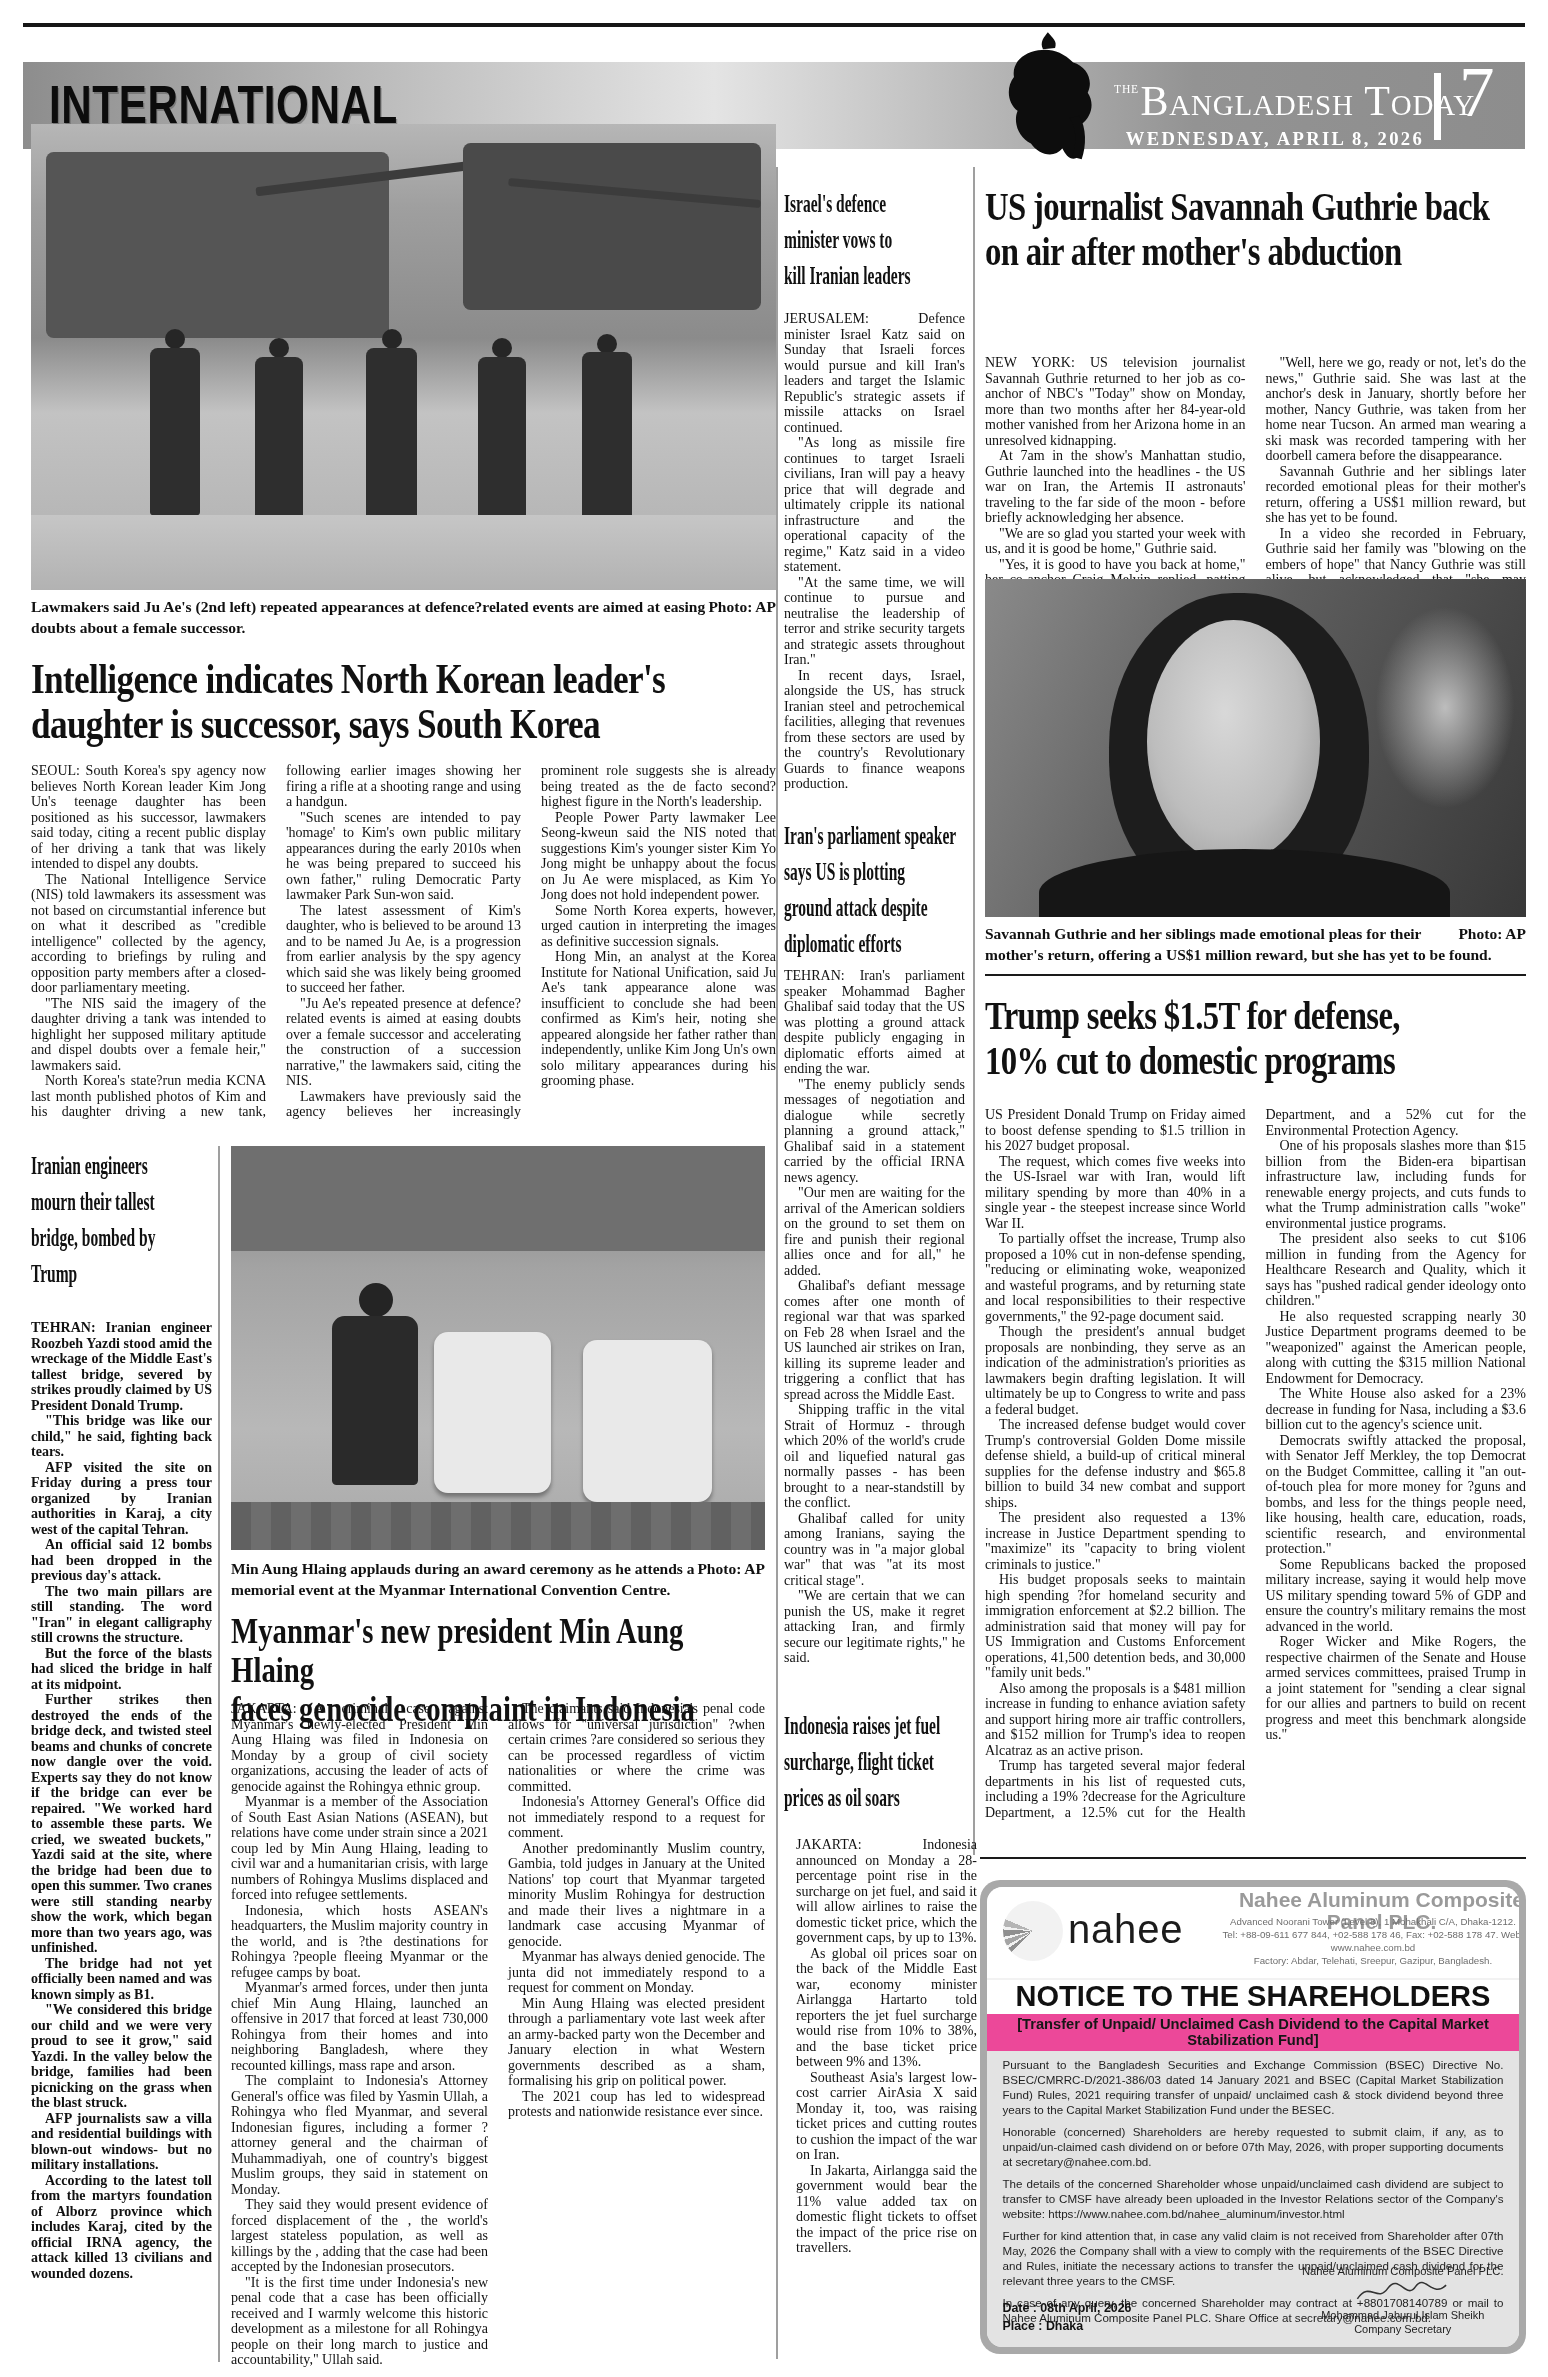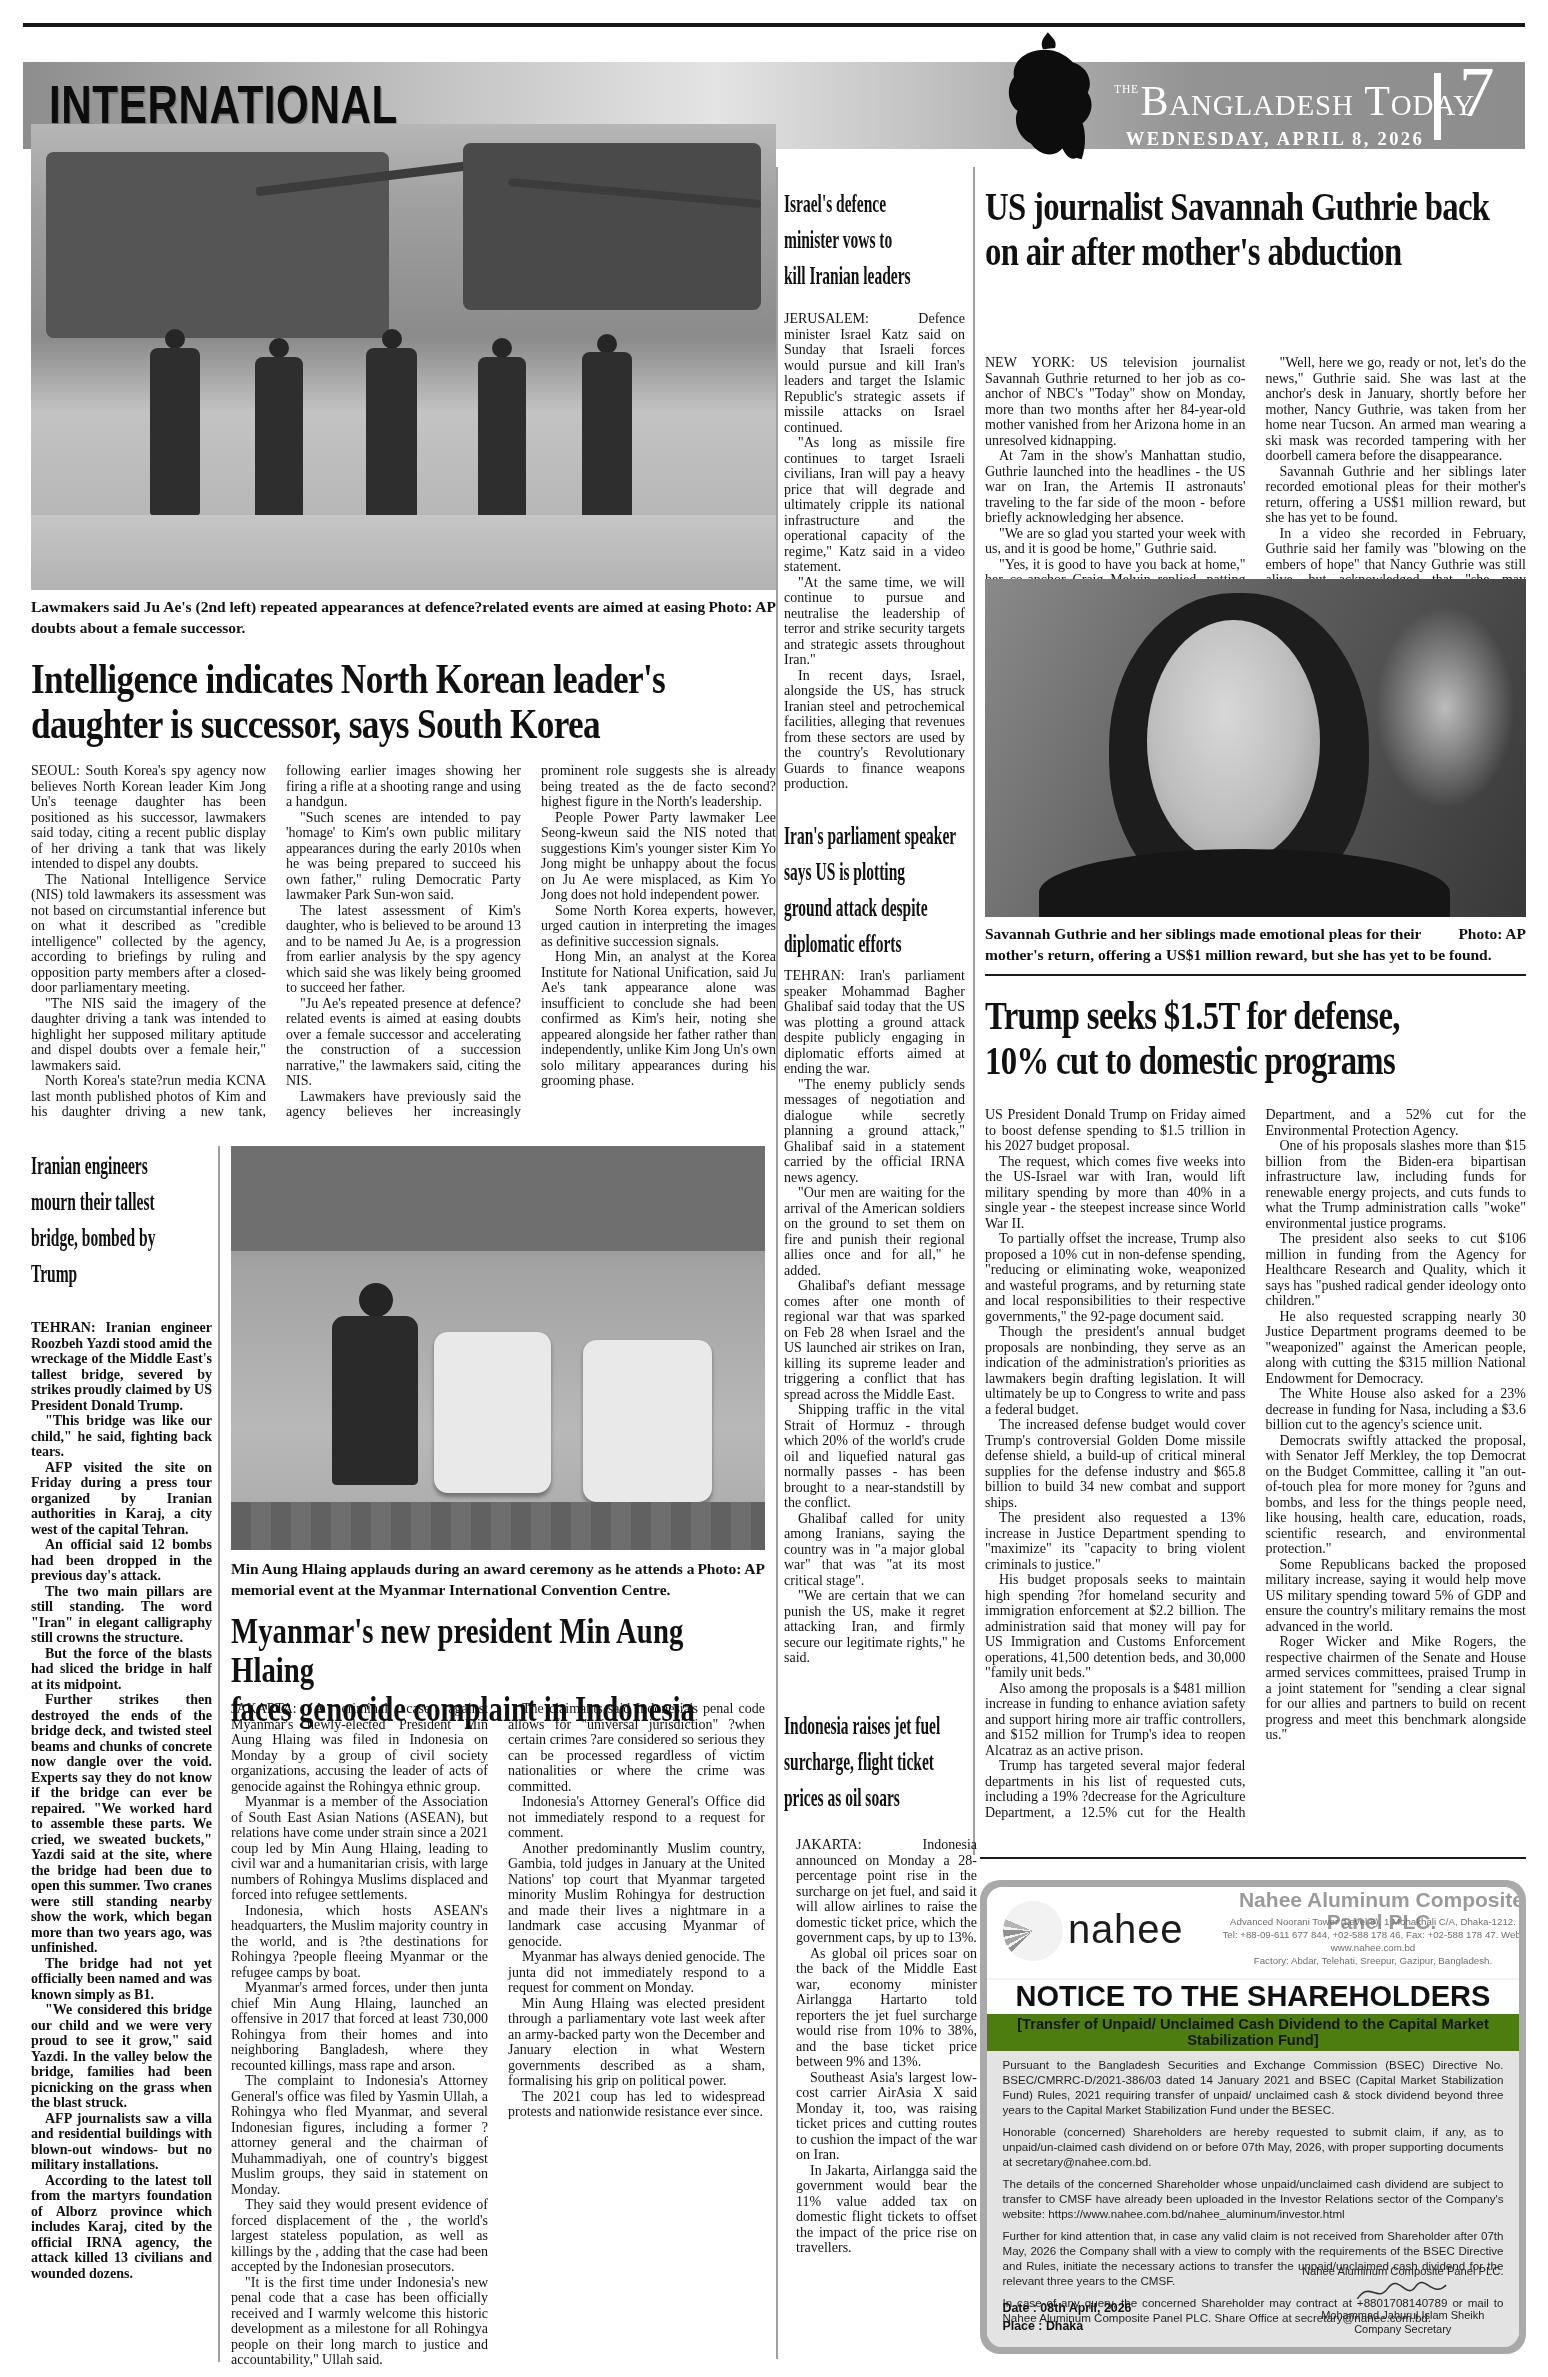--- a/index.html
+++ b/index.html
@@ -61,21 +61,21 @@
   .ad{left:980px;top:1880px;width:546px;height:474px;background:#a9a9a9;border-radius:20px;padding:7px;box-sizing:border-box;
       font-family:"Liberation Sans",sans-serif;}
   .ad-inner{width:100%;height:100%;background:#f2f2f2;border-radius:15.5px;overflow:hidden;position:relative;}
   .ad-head{position:relative;height:91px;background:#ffffff;}
   .nahee-fan{position:absolute;left:15.5px;top:14px;width:60px;height:60px;border-radius:50%;
     background:conic-gradient(from 215deg,#f2f2f2 0 10deg,#8f8f8f 10deg 20deg,#f2f2f2 20deg 26deg,#a5a5a5 26deg 38deg,#f2f2f2 38deg 44deg,#8f8f8f 44deg 58deg,#f2f2f2 58deg 64deg,#b5b5b5 64deg 78deg,#f2f2f2 78deg 360deg);}
   .nahee-word{position:absolute;left:81px;top:20px;font-size:40px;font-weight:400;color:#1c1c1c;letter-spacing:0.8px;}
   .ad-company{position:absolute;left:248px;top:1.5px;width:293px;text-align:center;font-size:21px;font-weight:800;color:#9a9a9a;line-height:22px;}
   .ad-addr{position:absolute;left:232px;top:28px;width:308px;text-align:center;font-size:9.7px;line-height:13px;color:#6d6d6d;}
   .ad-title{text-align:center;font-size:29px;font-weight:800;color:#111;margin:1.5px 0 0;background:#fff;padding-bottom:1.5px;}
-  .ad-sub{text-align:center;font-size:14.7px;font-weight:800;color:#161616;background:#4d7c0f;padding:1.5px 0 3.1px;}
+  .ad-sub{text-align:center;font-size:14.7px;font-weight:800;color:#161616;background:#ec4899;padding:1.5px 0 3.1px;}
   .ad-body{padding:6.2px 15.5px 0;background:#e3e3e3;height:100%;}
   .ad-body p{margin:0 0 7px;font-size:11.6px;line-height:15px;color:#1f1f1f;text-align:justify;text-indent:0;}
   .ad-foot{position:absolute;left:15.5px;right:15.5px;bottom:11px;display:flex;justify-content:space-between;align-items:flex-end;}
   .ad-date{font-size:12.4px;color:#111;line-height:18.6px;font-weight:700;}
   .ad-sig{text-align:center;font-size:11px;color:#222;line-height:14px;}
   .ad-sig .co{font-size:11.2px;margin-bottom:1.5px;}
 </style>
 </head>
 <body>
 

